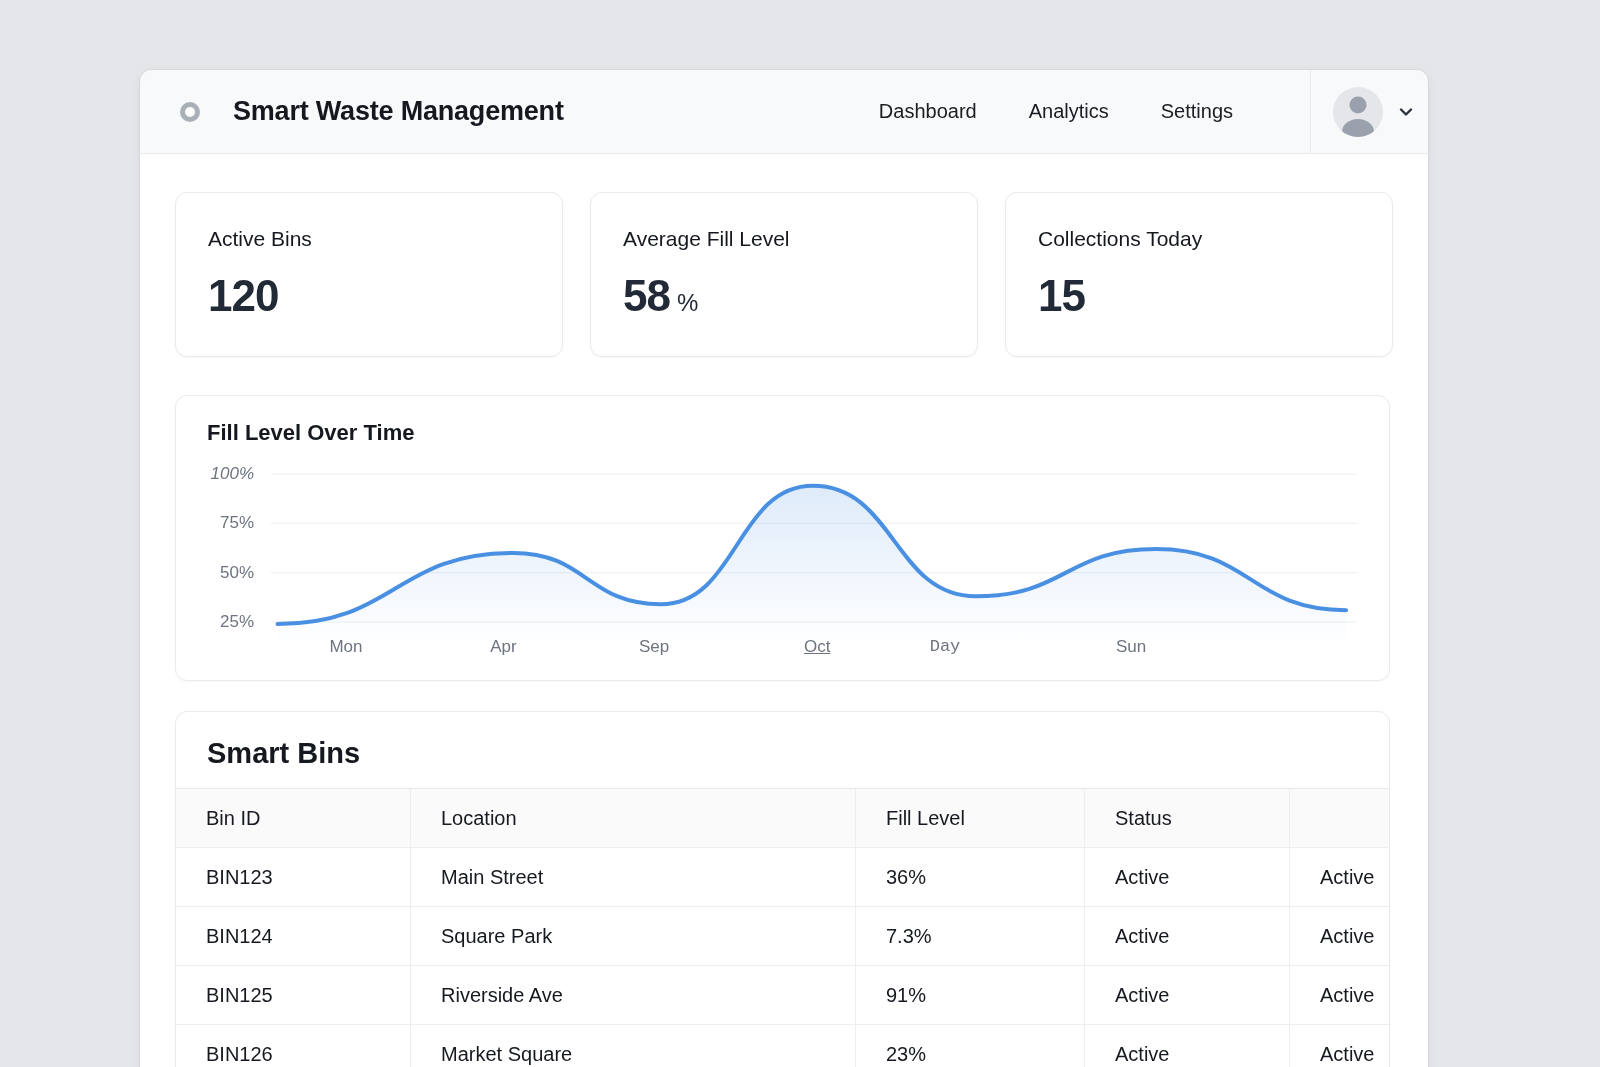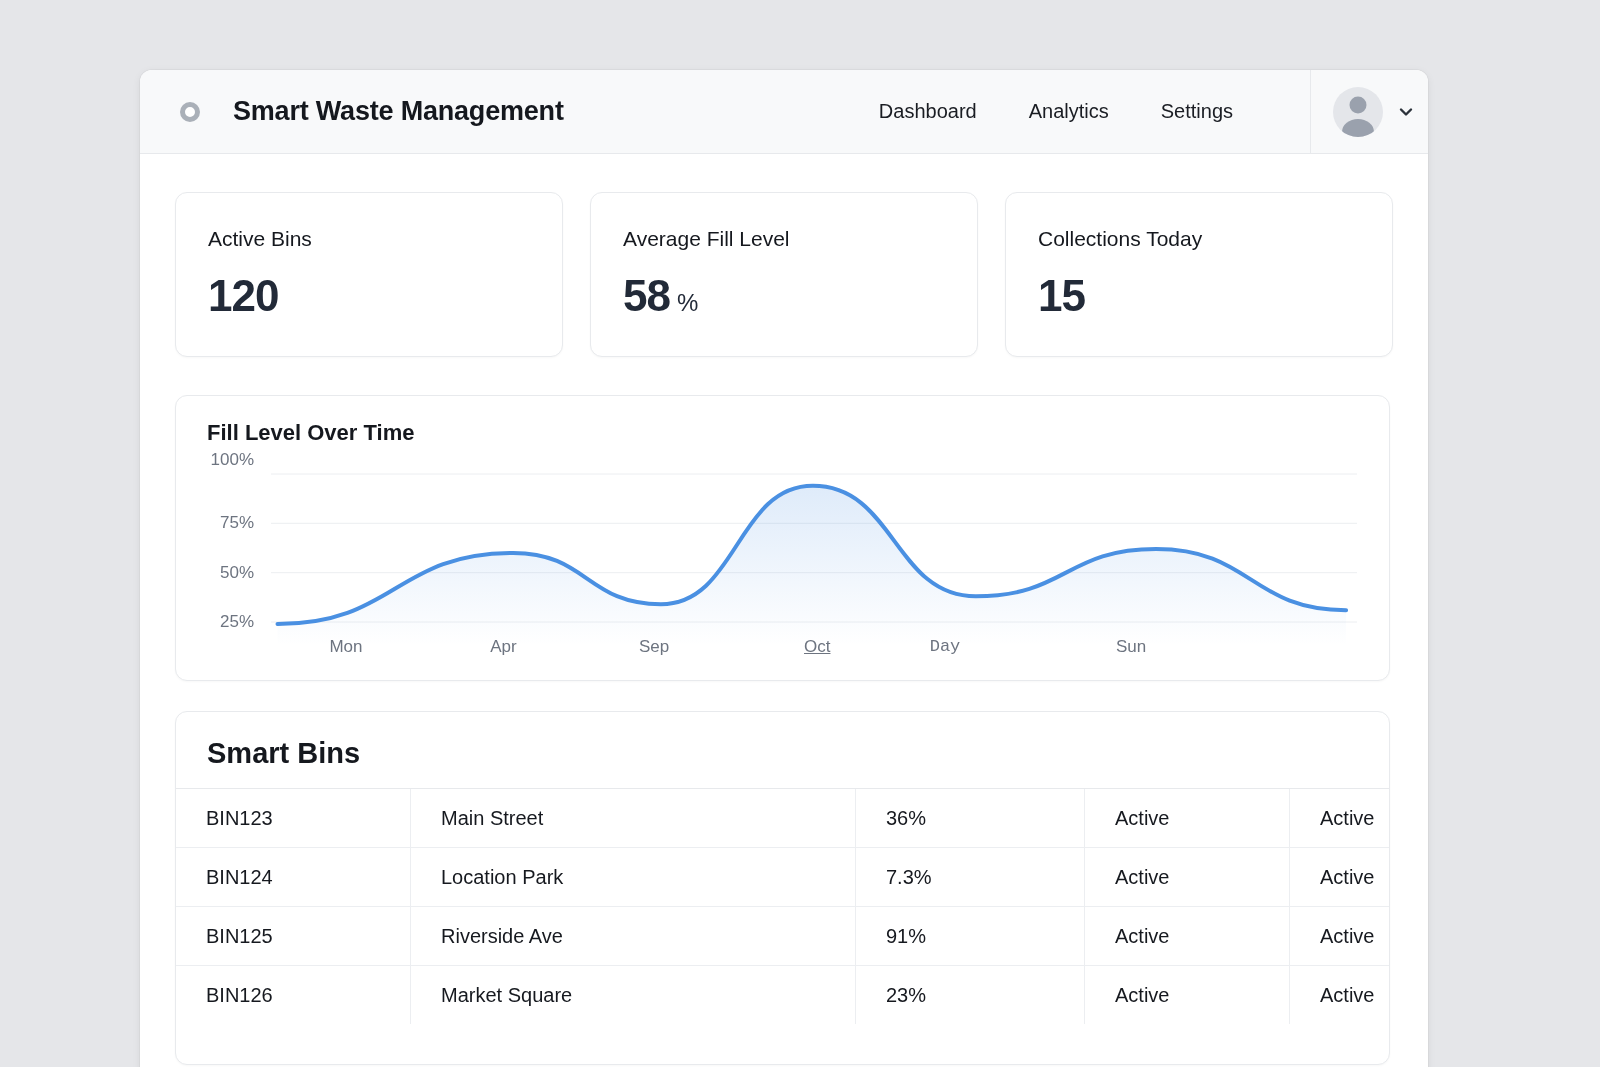--- a/index.html
+++ b/index.html
@@ -108,21 +108,21 @@
     </div>
     <div class="stat-card">
       <div class="stat-label">Collections Today</div>
       <div class="stat-value"><span>15</span><span class="stat-suffix"></span></div>
     </div>
   </div>
 
   <div class="chart-card">
     <div class="chart-title">Fill Level Over Time</div>
     <div>
-        <div class="y-tick" style="top: 53px;">100%</div>
+        <div class="y-tick" style="top: 67px; font-style: italic;">100%</div>
         <div class="y-tick" style="top: 116.333px;">75%</div>
         <div class="y-tick" style="top: 165.667px;">50%</div>
         <div class="y-tick" style="top: 215px;">25%</div>
       </div>
     <svg class="chart-plot" viewBox="0 0 1086 190">
         <defs>
           <linearGradient id="areaGrad" x1="0" y1="0" x2="0" y2="1">
             <stop offset="0" stop-color="#4a90e2" stop-opacity="0.18"></stop>
             <stop offset="1" stop-color="#4a90e2" stop-opacity="0"></stop>
           </linearGradient>
@@ -140,30 +140,37 @@
         <div class="x-tick" style="left: 433px;">Sep</div>
         <div class="x-tick" style="left: 596.258px; text-decoration: underline;">Oct</div>
         <div class="x-tick" style="left: 724px; font-family: Liberation Mono, monospace;">Day</div>
         <div class="x-tick" style="left: 910.112px;">Sun</div>
       </div>
   </div>
 
   <div class="table-card">
     <div class="table-title">Smart Bins</div>
     <div class="grid-table">
+      <div class="t-row t-head">
+        <div class="t-cell">Bin ID</div>
+        <div class="t-cell">Location</div>
+        <div class="t-cell">Fill Level</div>
+        <div class="t-cell">Status</div>
+        <div class="t-cell"></div>
+      </div>
       <div class="t-row">
         <div class="t-cell">BIN123</div>
         <div class="t-cell">Main Street</div>
         <div class="t-cell">36%</div>
         <div class="t-cell">Active</div>
         <div class="t-cell">Active</div>
       </div>
       <div class="t-row">
         <div class="t-cell">BIN124</div>
-        <div class="t-cell">Location Park</div>
+        <div class="t-cell">Square Park</div>
         <div class="t-cell">7.3%</div>
         <div class="t-cell">Active</div>
         <div class="t-cell">Active</div>
       </div>
       <div class="t-row">
         <div class="t-cell">BIN125</div>
         <div class="t-cell">Riverside Ave</div>
         <div class="t-cell">91%</div>
         <div class="t-cell">Active</div>
         <div class="t-cell">Active</div>

